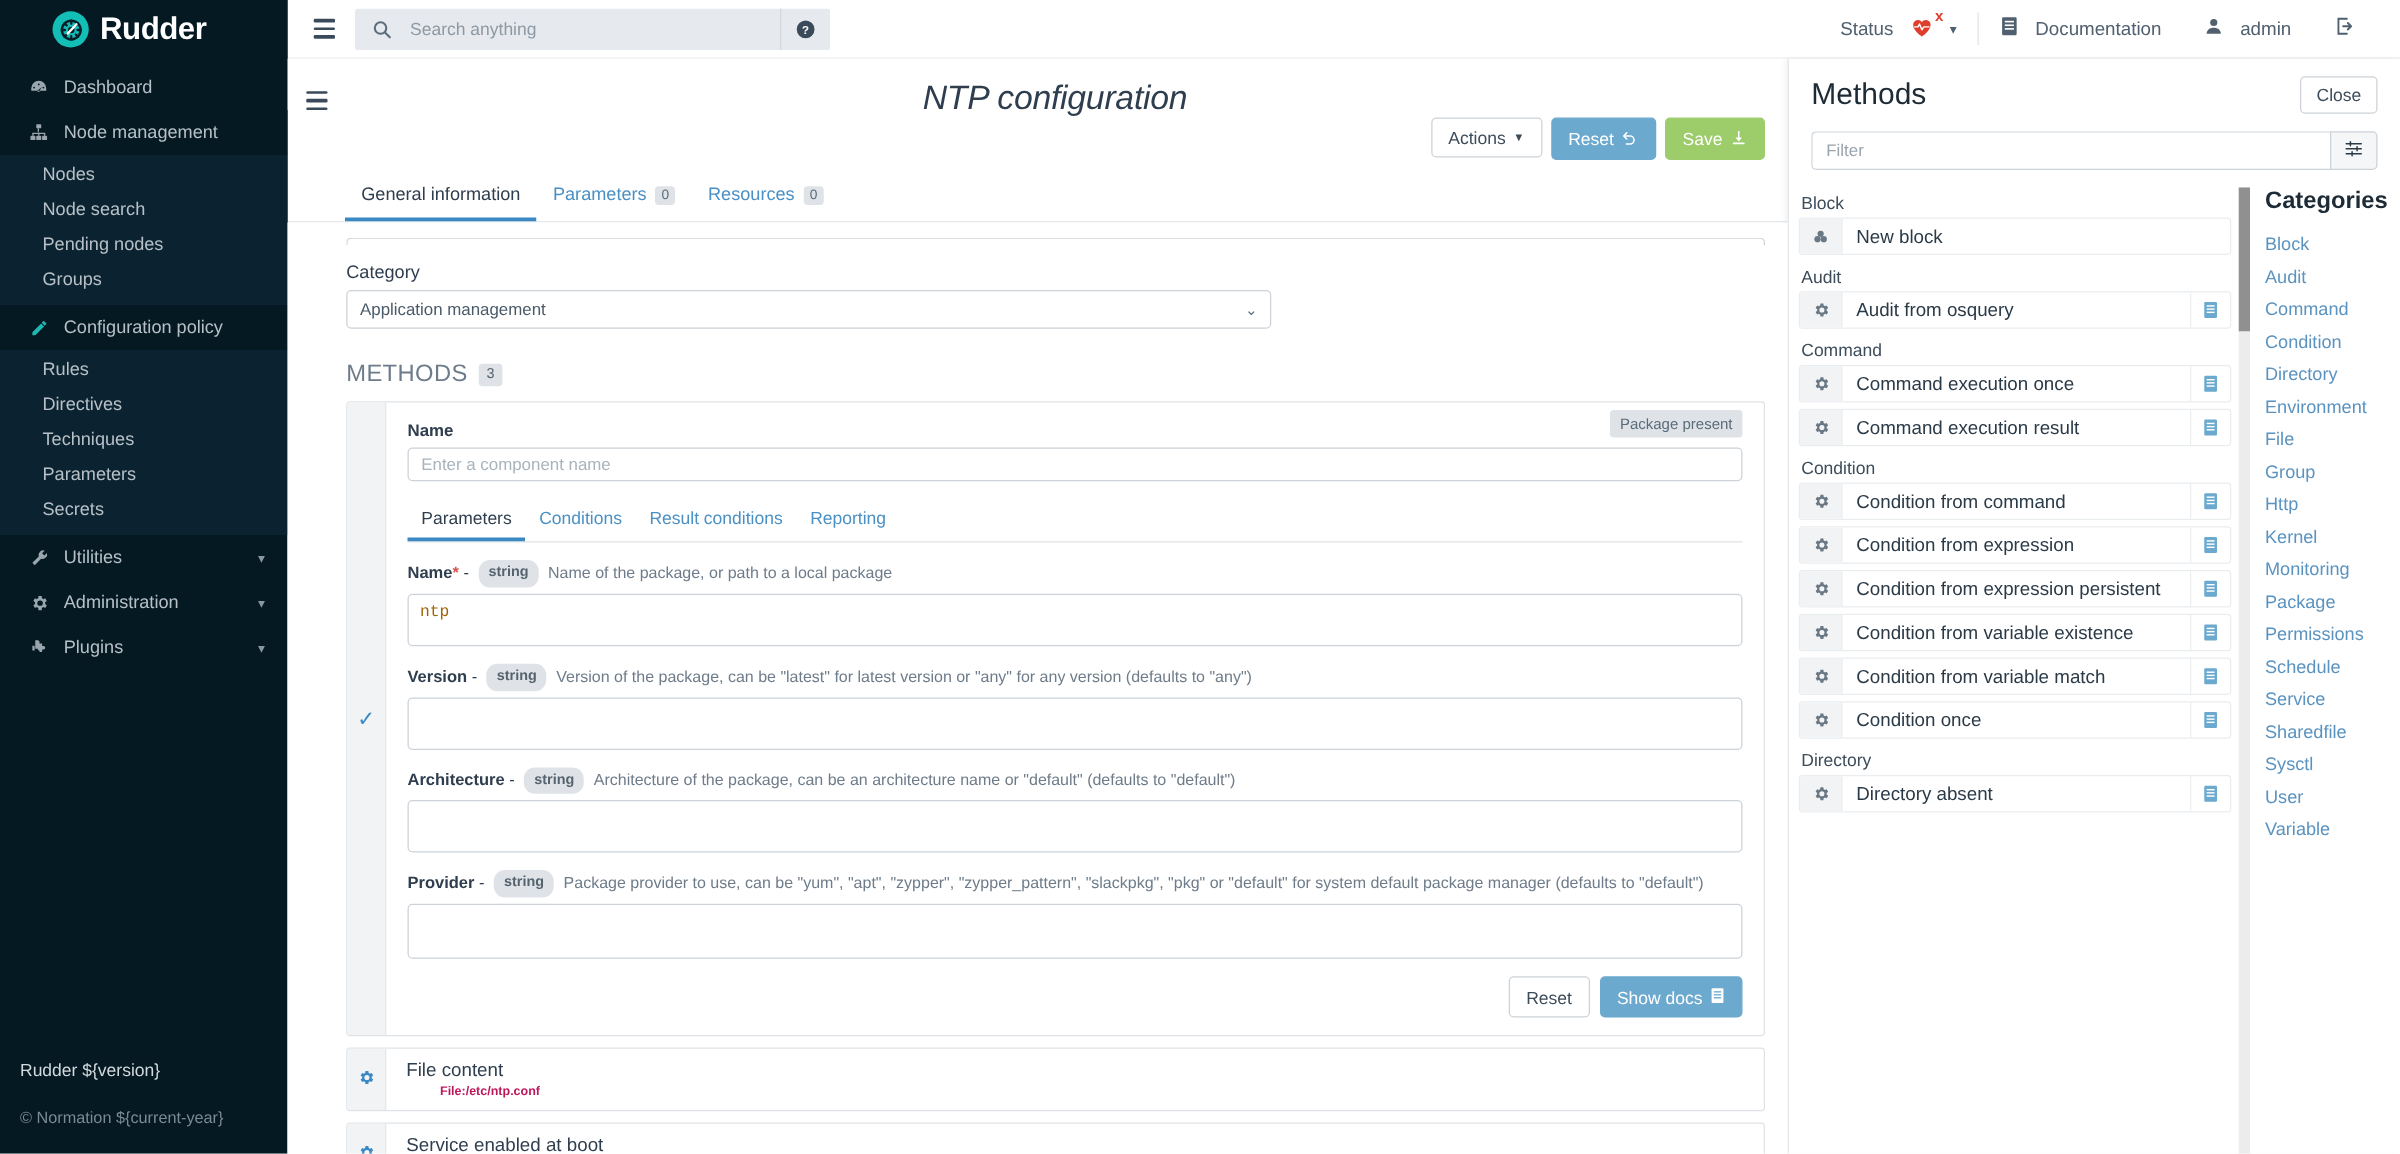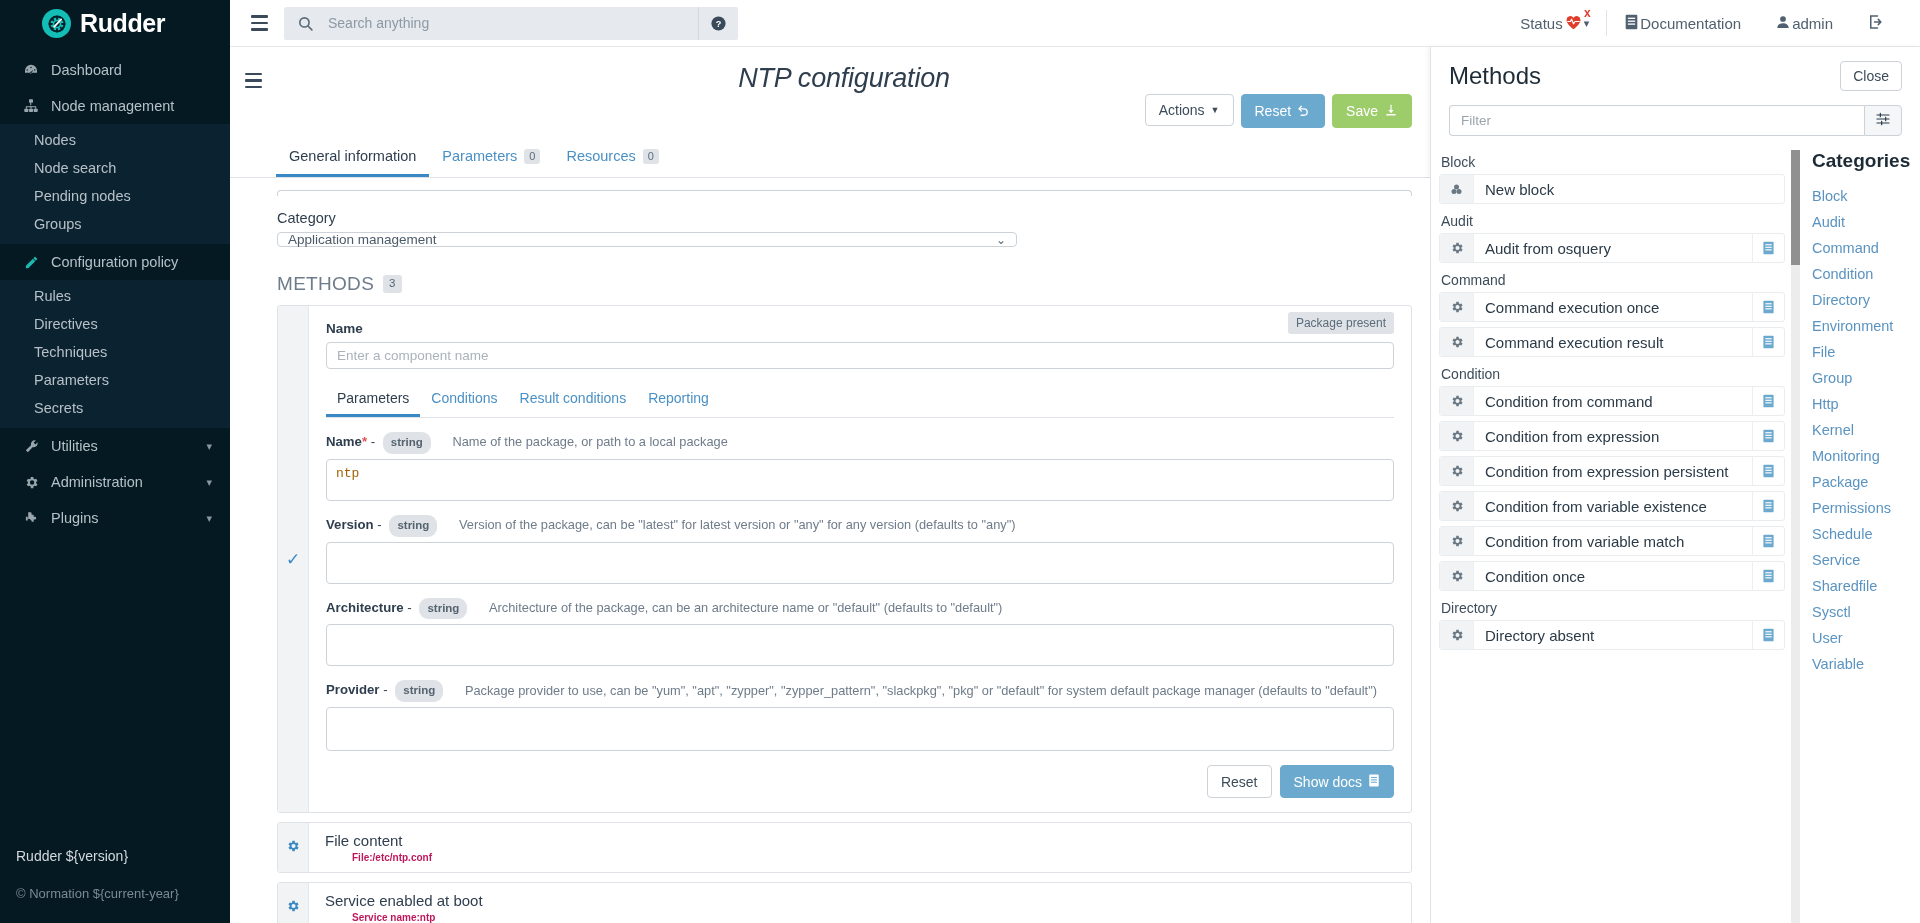--- a/index.html
+++ b/index.html
@@ -65,36 +65,36 @@
     background: #fff; border-bottom: 1px solid #e6e9ec;
     padding-left: 12px;
   }
   .hamburger-top {
     width: 34px; height: 34px; display:flex; flex-direction:column; justify-content:center; align-items:center; gap:4px;
     cursor: pointer; margin-right: 8px;
   }
   .hamburger-top span { display:block; width:17px; height:2.4px; background:#3a4a5a; border-radius:1px; }
   .searchwrap {
     display: flex; align-items: center;
-    background: #e6e9ed; height: 33px; width: 454px; border-radius: 2px;
+    background: #e6e9ed; height: 33px; width: 380px; border-radius: 2px;
   }
   .searchwrap .sicon { width: 42px; display:flex; align-items:center; justify-content:center; color:#5a6b7a; }
   .searchwrap input {
     flex: 1; border: none; background: transparent; outline: none;
     font-family: inherit; font-size: 14px; color: #3a4a5a;
     height: 100%;
   }
   .searchwrap input::placeholder { color: #8d99a4; }
   .searchwrap .helpbtn {
     width: 40px; height: 100%; display:flex; align-items:center; justify-content:center;
     border-left: 1px solid #d3d8dd; cursor:pointer; color:#3a4a5a;
   }
   .topright { margin-left: auto; display: flex; align-items: center; gap: 0; padding-right: 18px; }
   .tr-item {
-    display:flex; align-items:center; gap:1px; padding: 0 17px;
+    display:flex; align-items:center; gap:13px; padding: 0 17px;
     font-size: 15px; color:#50606f; cursor:pointer; height:47px;justify-content:space-between;
   }
   .tr-sep { width:1px; height:26px; background:#e0e4e8; }
   .status-heart { position: relative; display:inline-block; }
   .status-x { position:absolute; top:-7px; right:-8px; color:#e03e2d; font-size:12px; font-weight:bold; }
 
   
   .belowtop { flex: 1; display: flex; min-height: 0; }
   .editorcol { flex: 1; min-width: 0; display: flex; flex-direction: column; background:#fff; }
   .editor-head {
@@ -139,21 +139,21 @@
     padding: 0 0 0 0;
   }
   .scrollinner { padding: 0 18px 0 47px; }
   .topcut { height: 12px; }
   .cut-field {
     height: 6px; border:1px solid #ccd2d8; border-bottom:none; border-radius:4px 4px 0 0;
     margin: 0 0 14px 0; background:#fff;
   }
   .form-label { font-size: 14.5px; color:#2f3e4e; margin-bottom: 6px; display:block; }
   .select-box {
-    width: 740px; height: 15px; border:1px solid #ccd2d8; border-radius:4px;
+    width: 740px; height: 31px; border:1px solid #ccd2d8; border-radius:4px;
     display:flex; align-items:center; padding: 0 10px; font-size:13.5px; color:#4a5a69;
     background:#fff; position:relative; cursor:pointer;
   }
   .select-box .chev { margin-left:auto; font-size:12px; color:#5a6b7a;}
   .methods-head {
     display:flex; align-items:center; gap:9px; margin: 26px 0 10px 0;
   }
   .methods-head .ttl { font-size: 19px; color:#6e7c8a; letter-spacing:0.3px; }
   .methods-head .cnt {
     background:#dfe3e7; color:#55636f; font-size:11.5px; border-radius:3px; padding:3px 6px; line-height:1;
@@ -185,21 +185,21 @@
   }
   .sub-tab.active { color:#2f3e4e; border-bottom-color:#3b89c4; font-weight:normal;}
   .param-block { margin-top: 14px; }
   .param-head { font-size:13.2px; line-height:1.55; }
   .param-name { font-weight:bold; color:#2f3e4e; }
   .req-star { color:#d9534f; font-weight:bold; }
   .type-pill {
     display:inline-block; background:#dfe3e7; color:#55636f; border-radius:9px;
     padding: 2px 8px; font-size:11.5px; font-weight:bold; margin: 0 4px; vertical-align: middle;
   }
-  .param-desc { color:#6e7c8a; font-size:12.8px;margin-left:14px; }
+  .param-desc { color:#6e7c8a; font-size:12.8px; }
   .param-area {
     width:100%; height: 42px; border:1px solid #ccd2d8; border-radius:4px;
     font-family: "Liberation Mono", monospace; font-size:13px; color:#a16207;
     padding: 6px 9px; resize:none; outline:none; margin-top:5px; background:#fff;
     display:block;
   }
   .param-area.tall { height: 44px; }
   .card-footer { display:flex; justify-content:flex-end; gap:8px; margin-top: 14px; }
   .check-gutter { color:#3b89c4; font-size:17px; }
   .collapsed-card { display:flex; border:1px solid #dfe3e7; border-radius:3px; margin-bottom:9px; background:#fff;}

